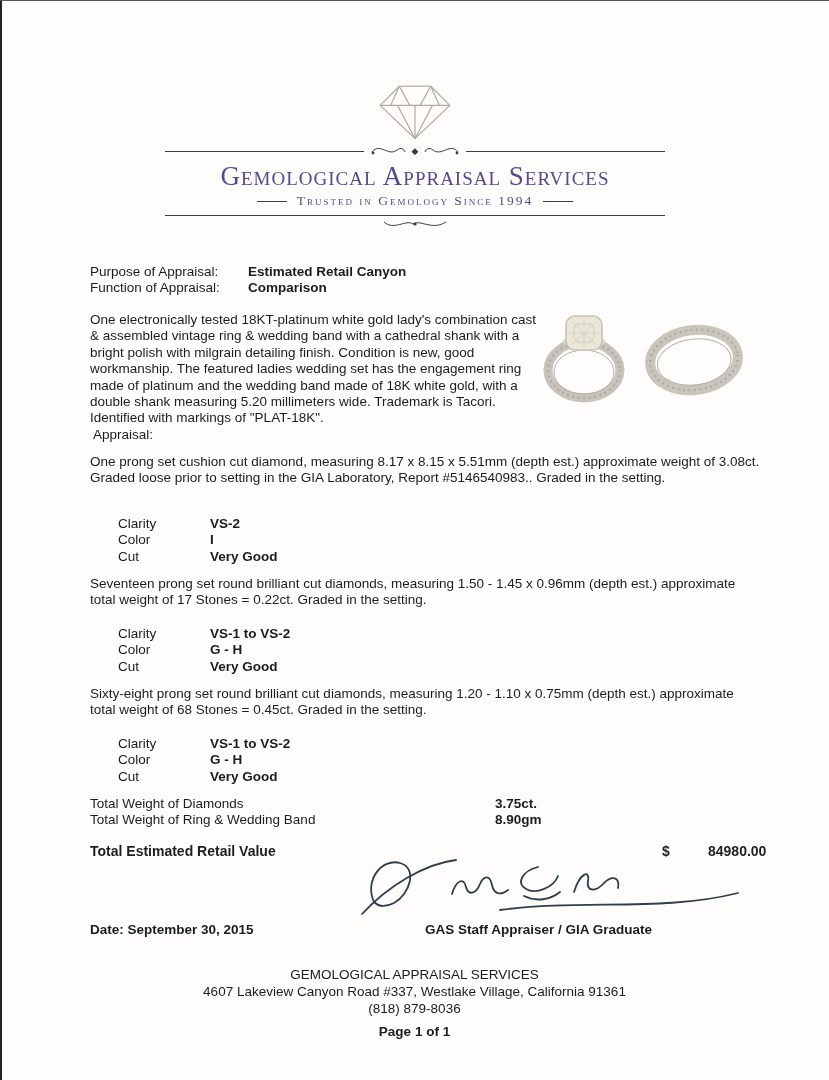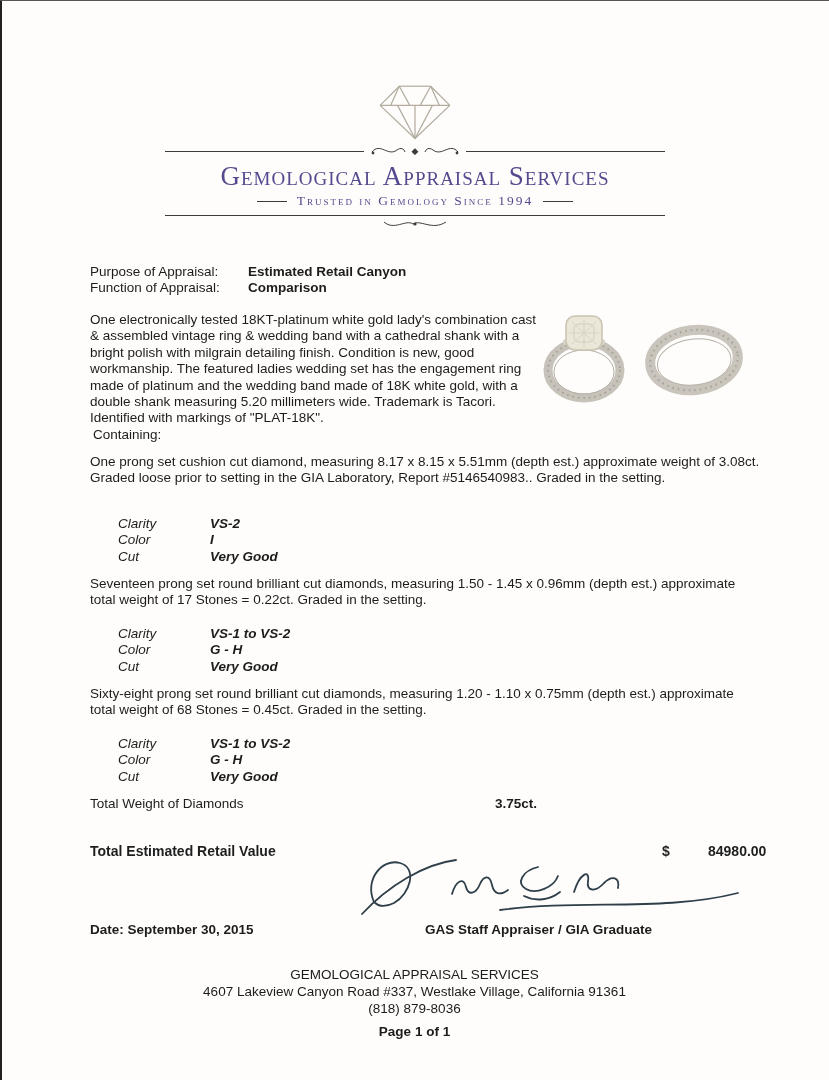--- a/index.html
+++ b/index.html
@@ -42,21 +42,21 @@
   .desc-block p { margin:0; }
   .containing { padding-left:3px; }
 
   .rings-photo { position:absolute; left:522px; top:308px; }
 
   .stone-desc { position:absolute; left:90px; width:672px; margin:0; }
   .sd1 { top:454px; } .sd2 { top:576px; } .sd3 { top:686px; }
 
   .grades { position:absolute; left:118px; }
   .g1 { top:516px; } .g2 { top:626px; } .g3 { top:736px; }
-  .grow { display:flex;font-style:italic; }
+  .grow { display:flex; }
   .glabel { width:92px; }
 
   .totals { position:absolute; left:90px; top:796px; width:672px; }
   .trow { display:flex; }
   .tlabel { width:405px; }
 
   .retail { position:absolute; left:90px; top:843px; width:672px; height:18px; font-size:14px; }
   .retail .rlabel { position:absolute; left:0; top:0; }
   .retail .rcur   { position:absolute; left:572px; top:0; }
   .retail .rval   { position:absolute; left:592px; top:0;padding-left:26px; }
@@ -130,21 +130,21 @@
       <span class="kv-value b">Estimated Retail Canyon</span>
     </div>
     <div class="kv">
       <span class="kv-label">Function of Appraisal:</span>
       <span class="kv-value b">Comparison</span>
     </div>
   </section>
 
   <section class="desc-block txt">
     <p>One electronically tested 18KT-platinum white gold lady's combination cast &amp; assembled vintage ring &amp; wedding band with a cathedral shank with a bright polish with milgrain detailing finish. Condition is new, good workmanship. The featured ladies wedding set has the engagement ring made of platinum and the wedding band made of 18K white gold, with a double shank measuring 5.20 millimeters wide. Trademark is Tacori. Identified with markings of "PLAT-18K".</p>
-    <div class="containing">Containing:</div>
+    <div class="containing">Appraisal:</div>
   </section>
 
   <div class="rings-photo">
     <svg width="240" height="102" viewBox="0 0 240 102">
 
       <ellipse cx="62" cy="62" rx="36" ry="28" fill="none" stroke="#c7c3ba" stroke-width="9"></ellipse>
       <ellipse cx="62" cy="62" rx="36" ry="28" fill="none" stroke="#a5a096" stroke-width="2" stroke-dasharray="1.5 4"></ellipse>
       <ellipse cx="62" cy="64" rx="30" ry="22" fill="none" stroke="#b4afa5" stroke-width="1"></ellipse>
 
       <circle cx="44" cy="34" r="3" fill="#d6d2c8"></circle>
@@ -207,20 +207,24 @@
     <div class="grow">
       <span class="glabel">Cut</span>
       <span class="b">Very Good</span>
     </div>
   </section>
 
   <section class="totals txt">
     <div class="trow">
       <span class="tlabel">Total Weight of Diamonds</span>
       <span class="b">3.75ct.</span>
+    </div>
+    <div class="trow">
+      <span class="tlabel">Total Weight of Ring &amp; Wedding Band</span>
+      <span class="b">8.90gm</span>
     </div>
   </section>
 
   <section class="retail">
     <span class="rlabel b">Total Estimated Retail Value</span>
     <span class="rcur b">$</span>
     <span class="rval b">84980.00</span>
   </section>
 
   <div class="signature">

